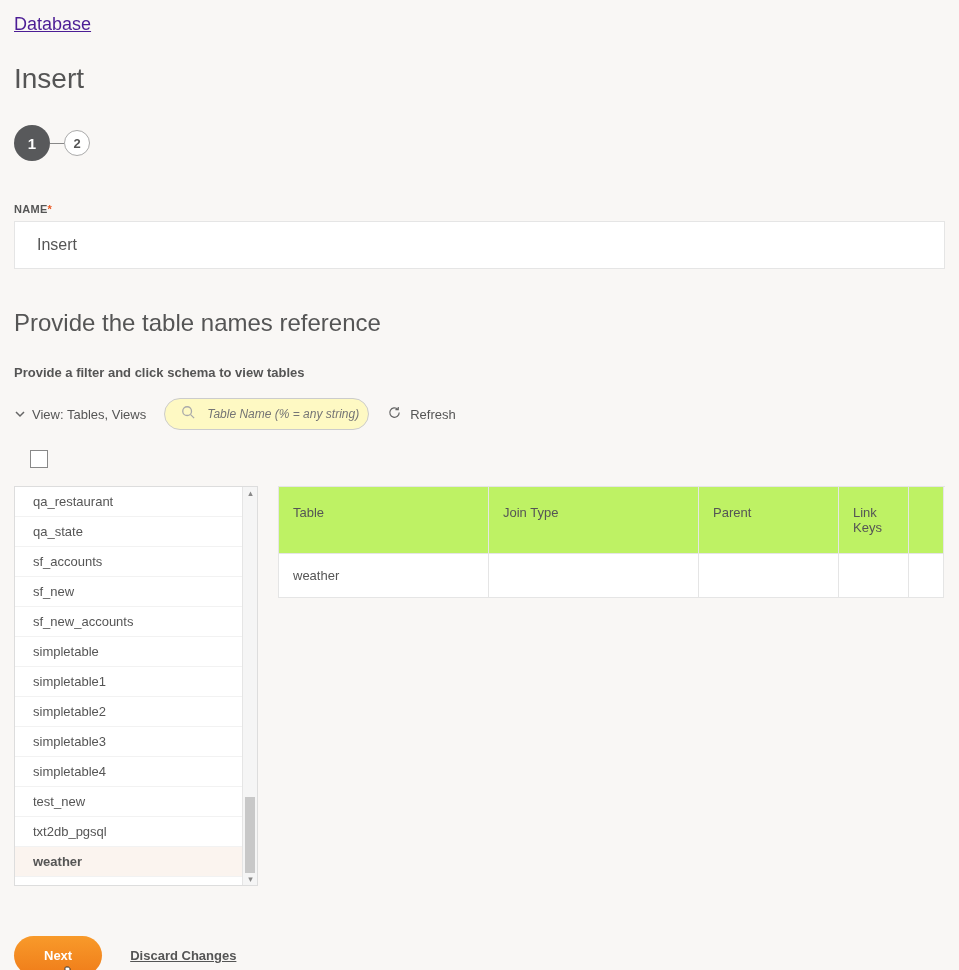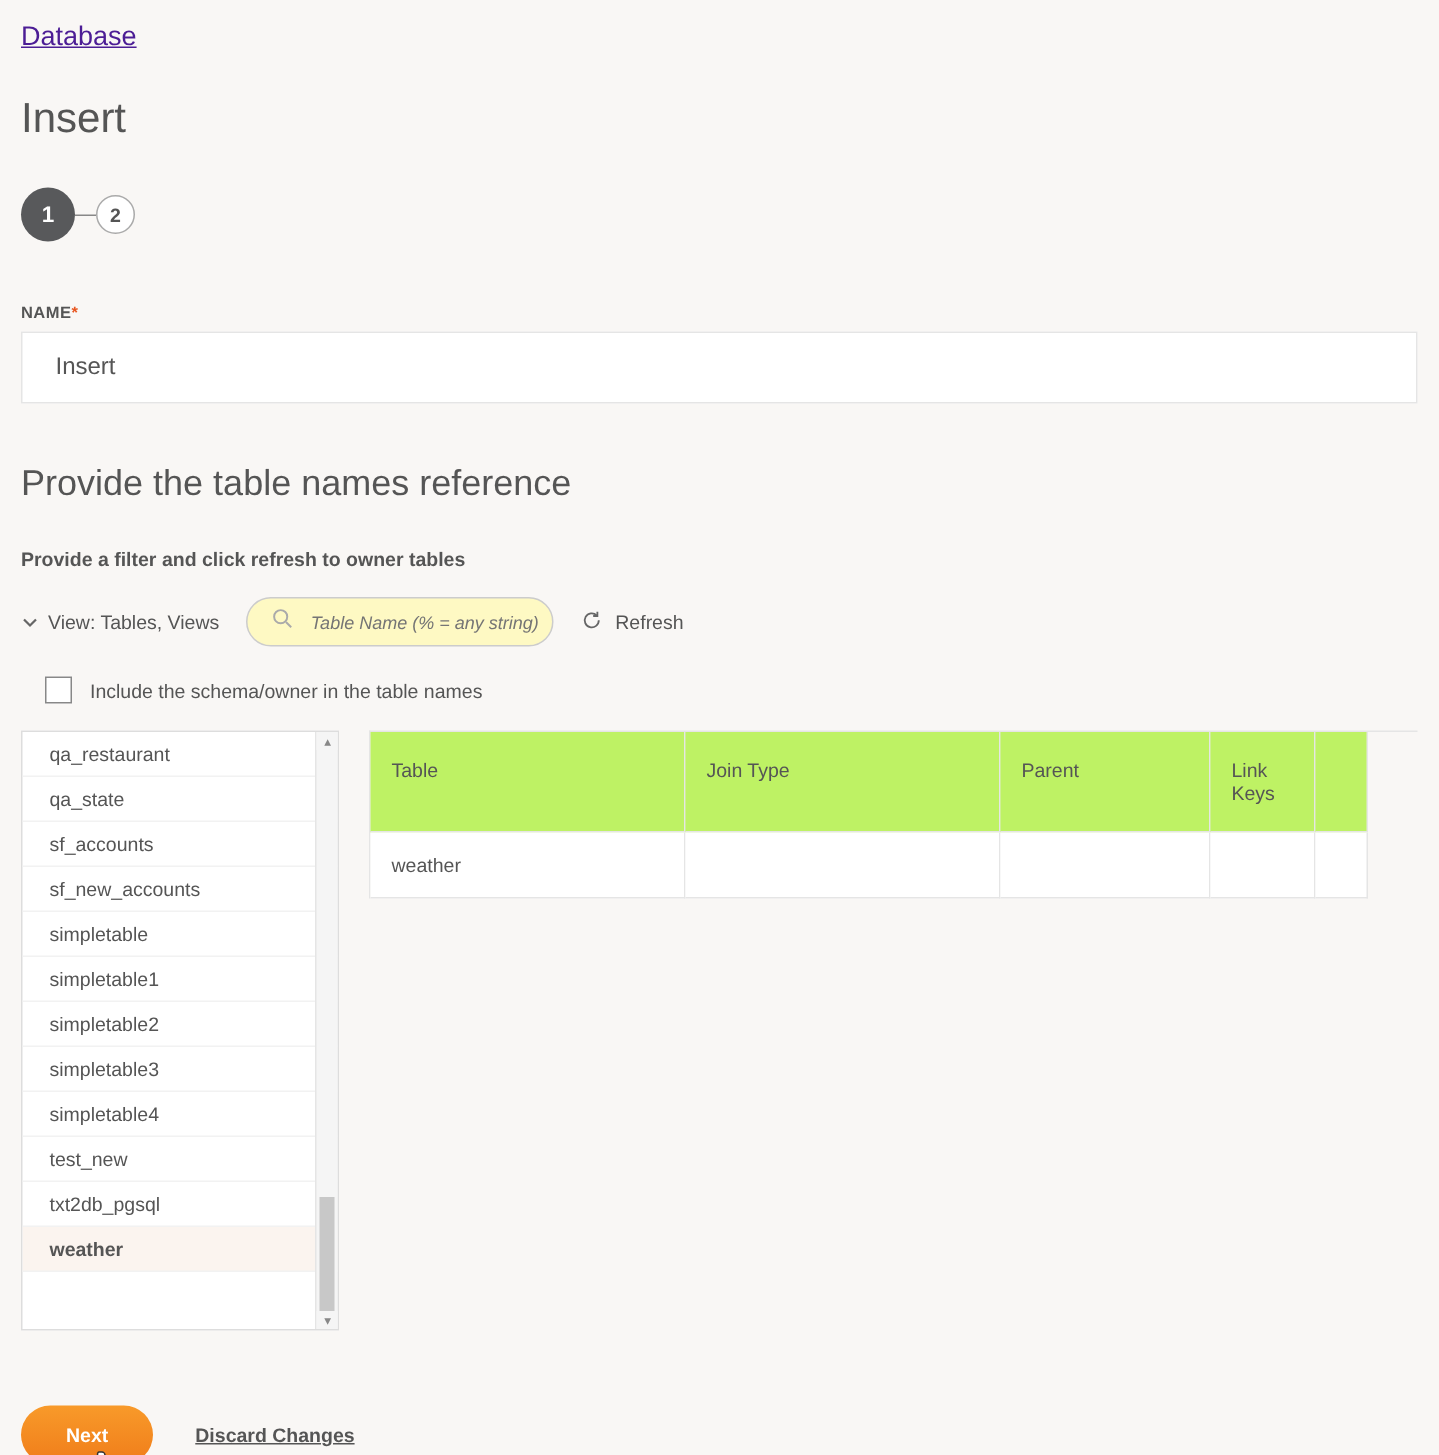--- a/index.html
+++ b/index.html
@@ -142,21 +142,21 @@
     border: 1px solid #888;
     background: #fff;
   }
   .checkbox-label { font-size: 13px; color: #555; }
   .tables-area {
     display: flex;
     gap: 20px;
     align-items: flex-start;
   }
   .source-list {
-    width: 212px;
+    width: 244px;
     height: 400px;
     background: #fff;
     border: 1px solid #ddd;
     position: relative;
     overflow: hidden;
   }
   .source-items {
     height: 100%;
     overflow: hidden;
   }
@@ -259,21 +259,21 @@
     <div class="step-line"></div>
     <div class="step-circle step-inactive">2</div>
   </div>
 
   <div class="field-label">
     <span>NAME</span><span class="required-star">*</span>
   </div>
   <input class="text-input" value="Insert" style="">
 
   <div class="section-header">Provide the table names reference</div>
-  <div class="section-sub">Provide a filter and click refresh to owner tables</div>
+  <div class="section-sub">Provide a filter and click schema to view tables</div>
 
   <div class="filter-row">
     <div class="view-toggle">
       <span class="chevron-icon">
         <svg width="12" height="12" viewBox="0 0 12 12">
           <path d="M2 4 L6 8 L10 4" stroke="#666" stroke-width="1.5" fill="none"></path>
         </svg>
       </span>
       <span>View: Tables, Views</span>
     </div>
@@ -292,29 +292,29 @@
           <path d="M13 8a5 5 0 1 1-1.5-3.5" stroke="#666" stroke-width="1.3" fill="none"></path>
           <path d="M12 2 L12 5 L9 5" stroke="#666" stroke-width="1.3" fill="none"></path>
         </svg>
       </span>
       <span>Refresh</span>
     </div>
   </div>
 
   <div class="checkbox-row">
     <div class="checkbox-box"></div>
-    <div class="checkbox-label">Include the schema/owner in the table names</div>
   </div>
 
   <div class="tables-area">
     <div class="source-list">
       <div class="source-items" id="source-items">
         <div class="source-item">qa_restaurant</div>
         <div class="source-item">qa_state</div>
         <div class="source-item">sf_accounts</div>
+        <div class="source-item">sf_new</div>
         <div class="source-item">sf_new_accounts</div>
         <div class="source-item">simpletable</div>
         <div class="source-item">simpletable1</div>
         <div class="source-item">simpletable2</div>
         <div class="source-item">simpletable3</div>
         <div class="source-item">simpletable4</div>
         <div class="source-item">test_new</div>
         <div class="source-item">txt2db_pgsql</div>
         <div class="source-item selected">weather</div>
       </div>

